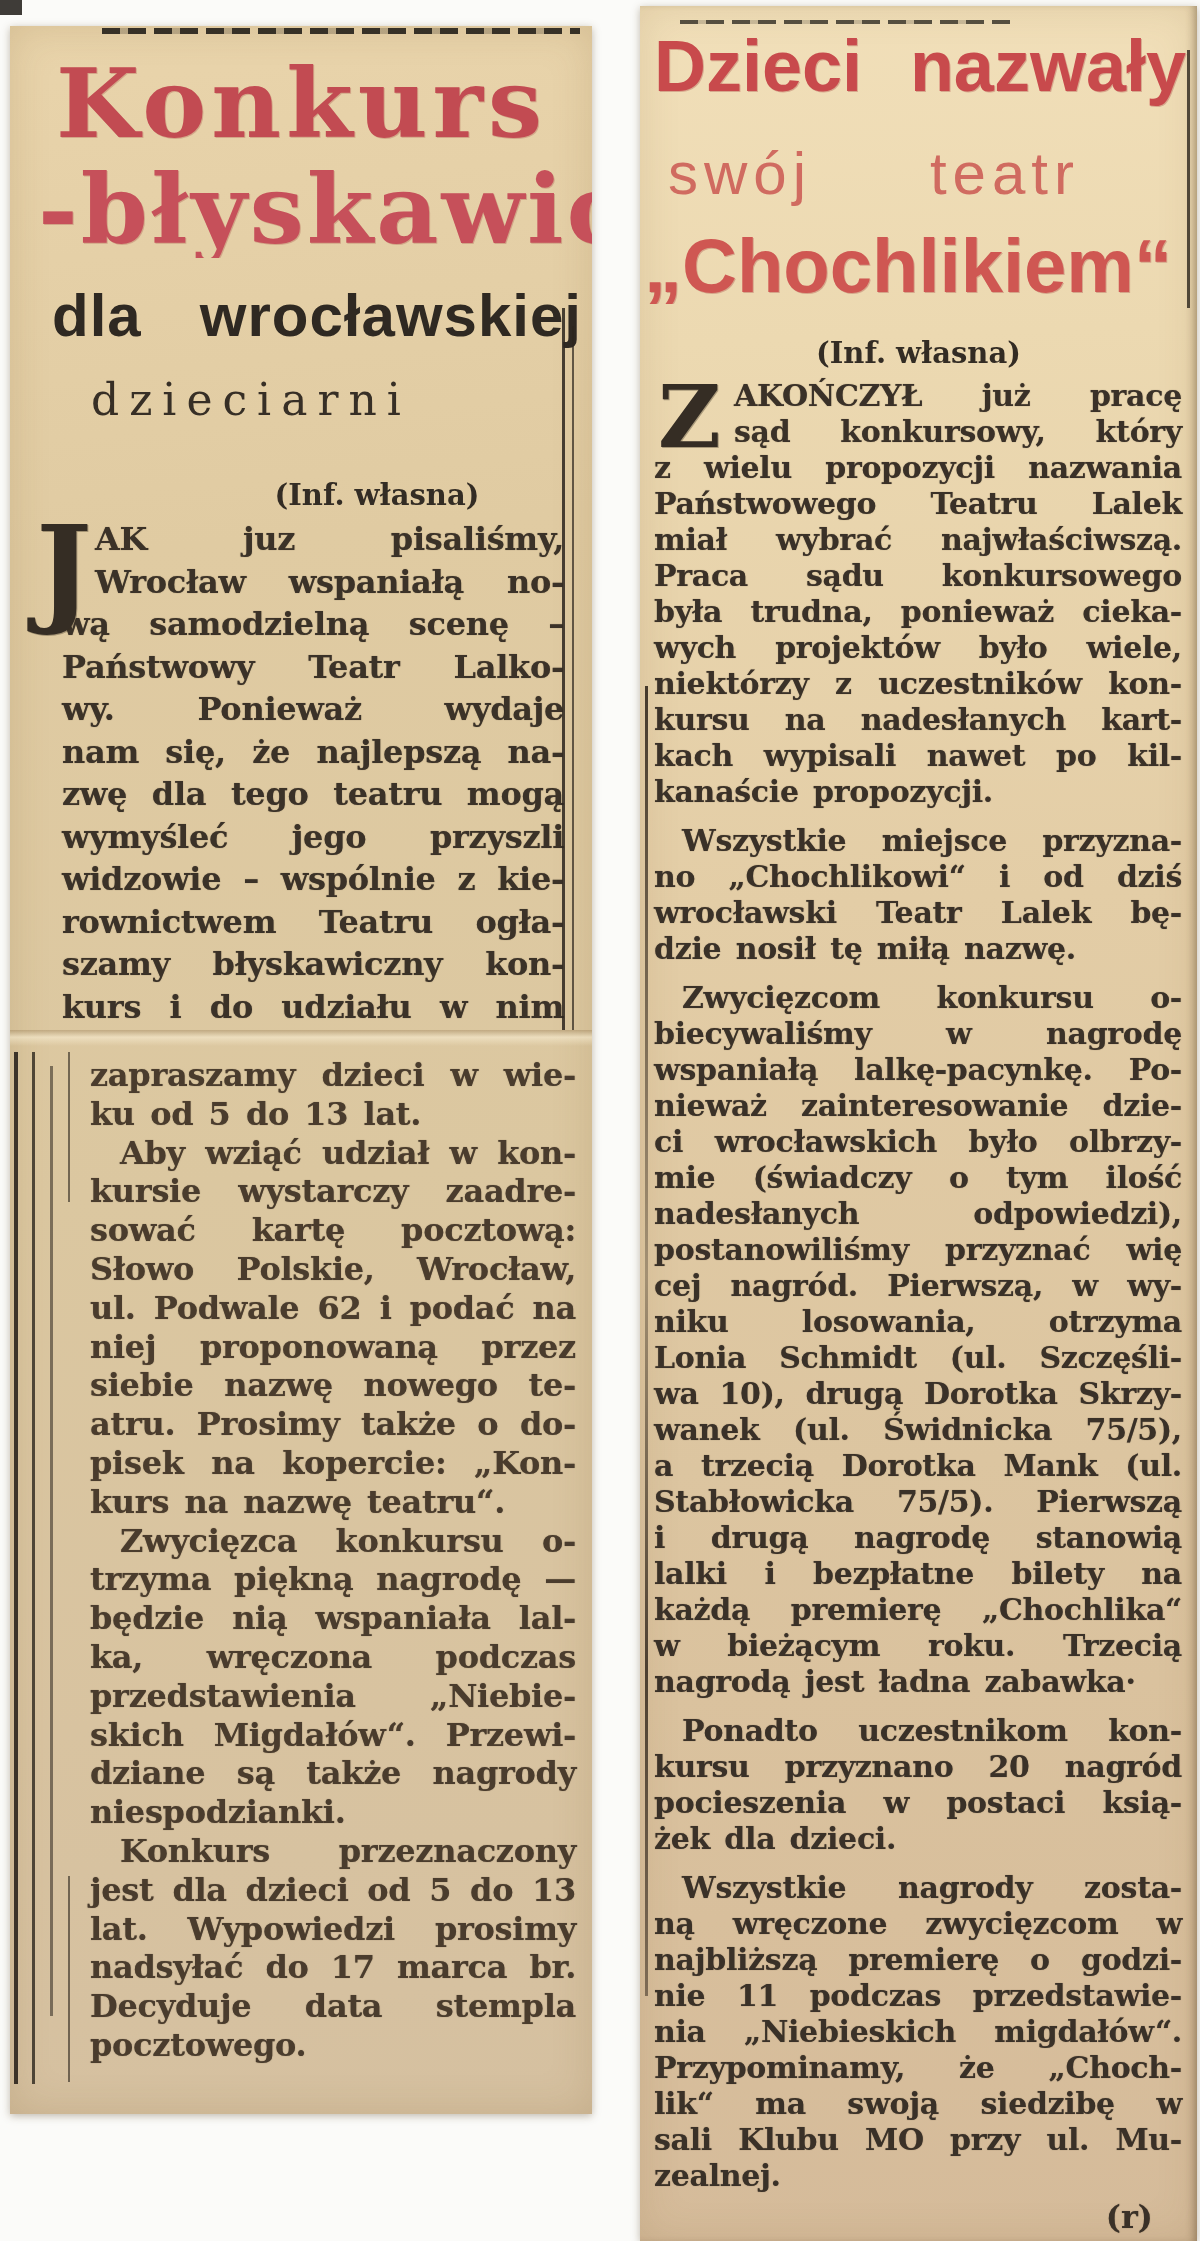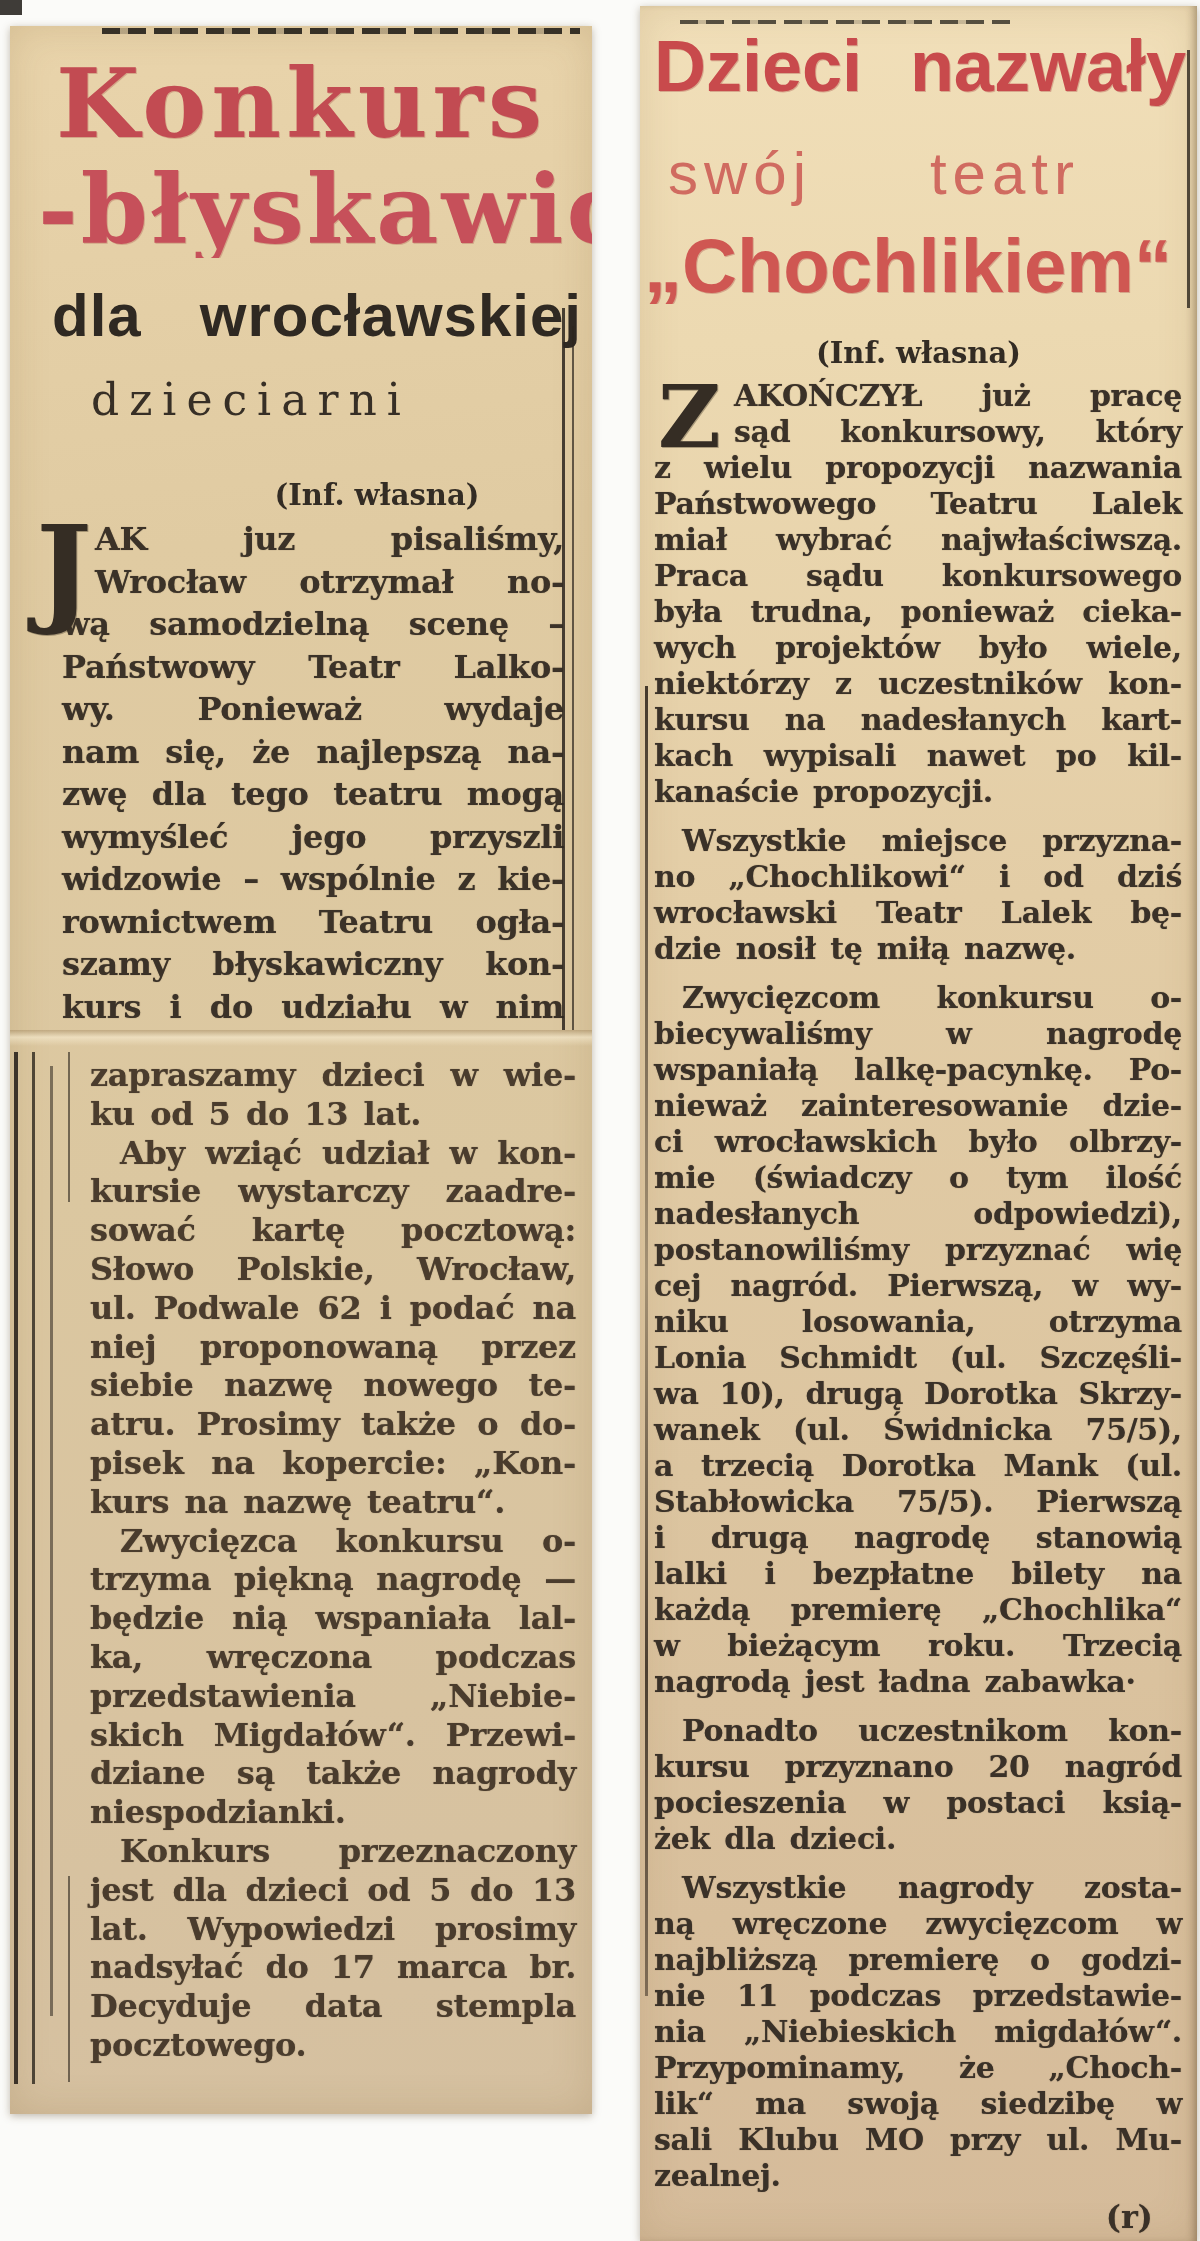--- a/index.html
+++ b/index.html
@@ -154,21 +154,21 @@
     <span>wrocławskiej</span>
   </div>
   <div id="hl-dzieciarni">dzieciarni</div>
 
   <div id="byline-left" class="byline">(Inf. własna)</div>
 
   <div class="body la-body">
       <div class="para">
         <span class="dropcap">J</span>
         <div class="line dcp">AK juz pisaliśmy,</div>
-        <div class="line dcp">Wrocław otrzymał no-</div>
+        <div class="line dcp">Wrocław wspaniałą no-</div>
         <div class="line">wą samodzielną scenę –</div>
         <div class="line">Państwowy Teatr Lalko-</div>
         <div class="line">wy. Ponieważ wydaje</div>
         <div class="line">nam się, że najlepszą na-</div>
         <div class="line">zwę dla tego teatru mogą</div>
         <div class="line">wymyśleć jego przyszli</div>
         <div class="line">widzowie – wspólnie z kie-</div>
         <div class="line">rownictwem Teatru ogła-</div>
         <div class="line">szamy błyskawiczny kon-</div>
         <div class="line">kurs i do udziału w nim</div>

